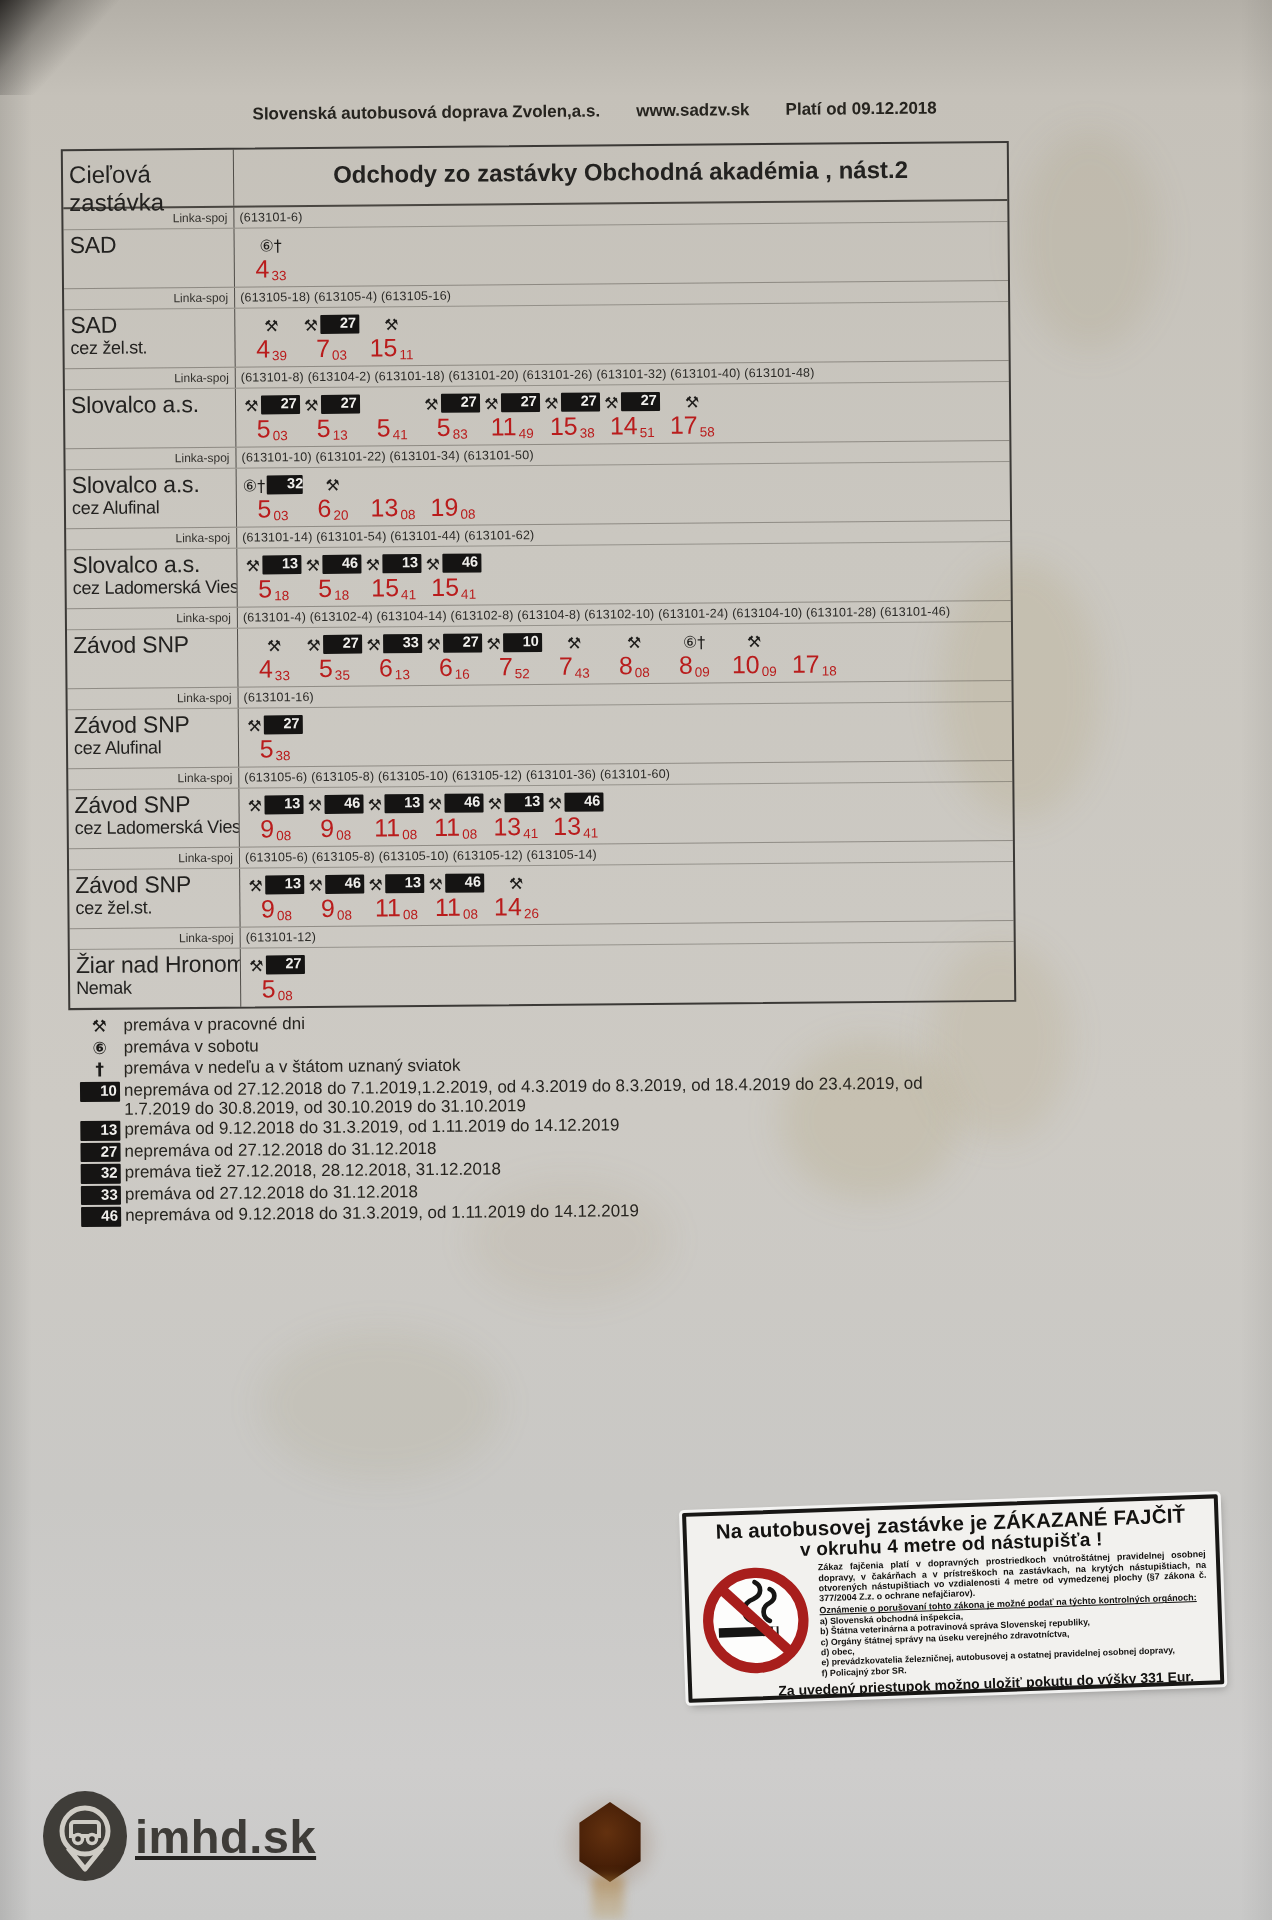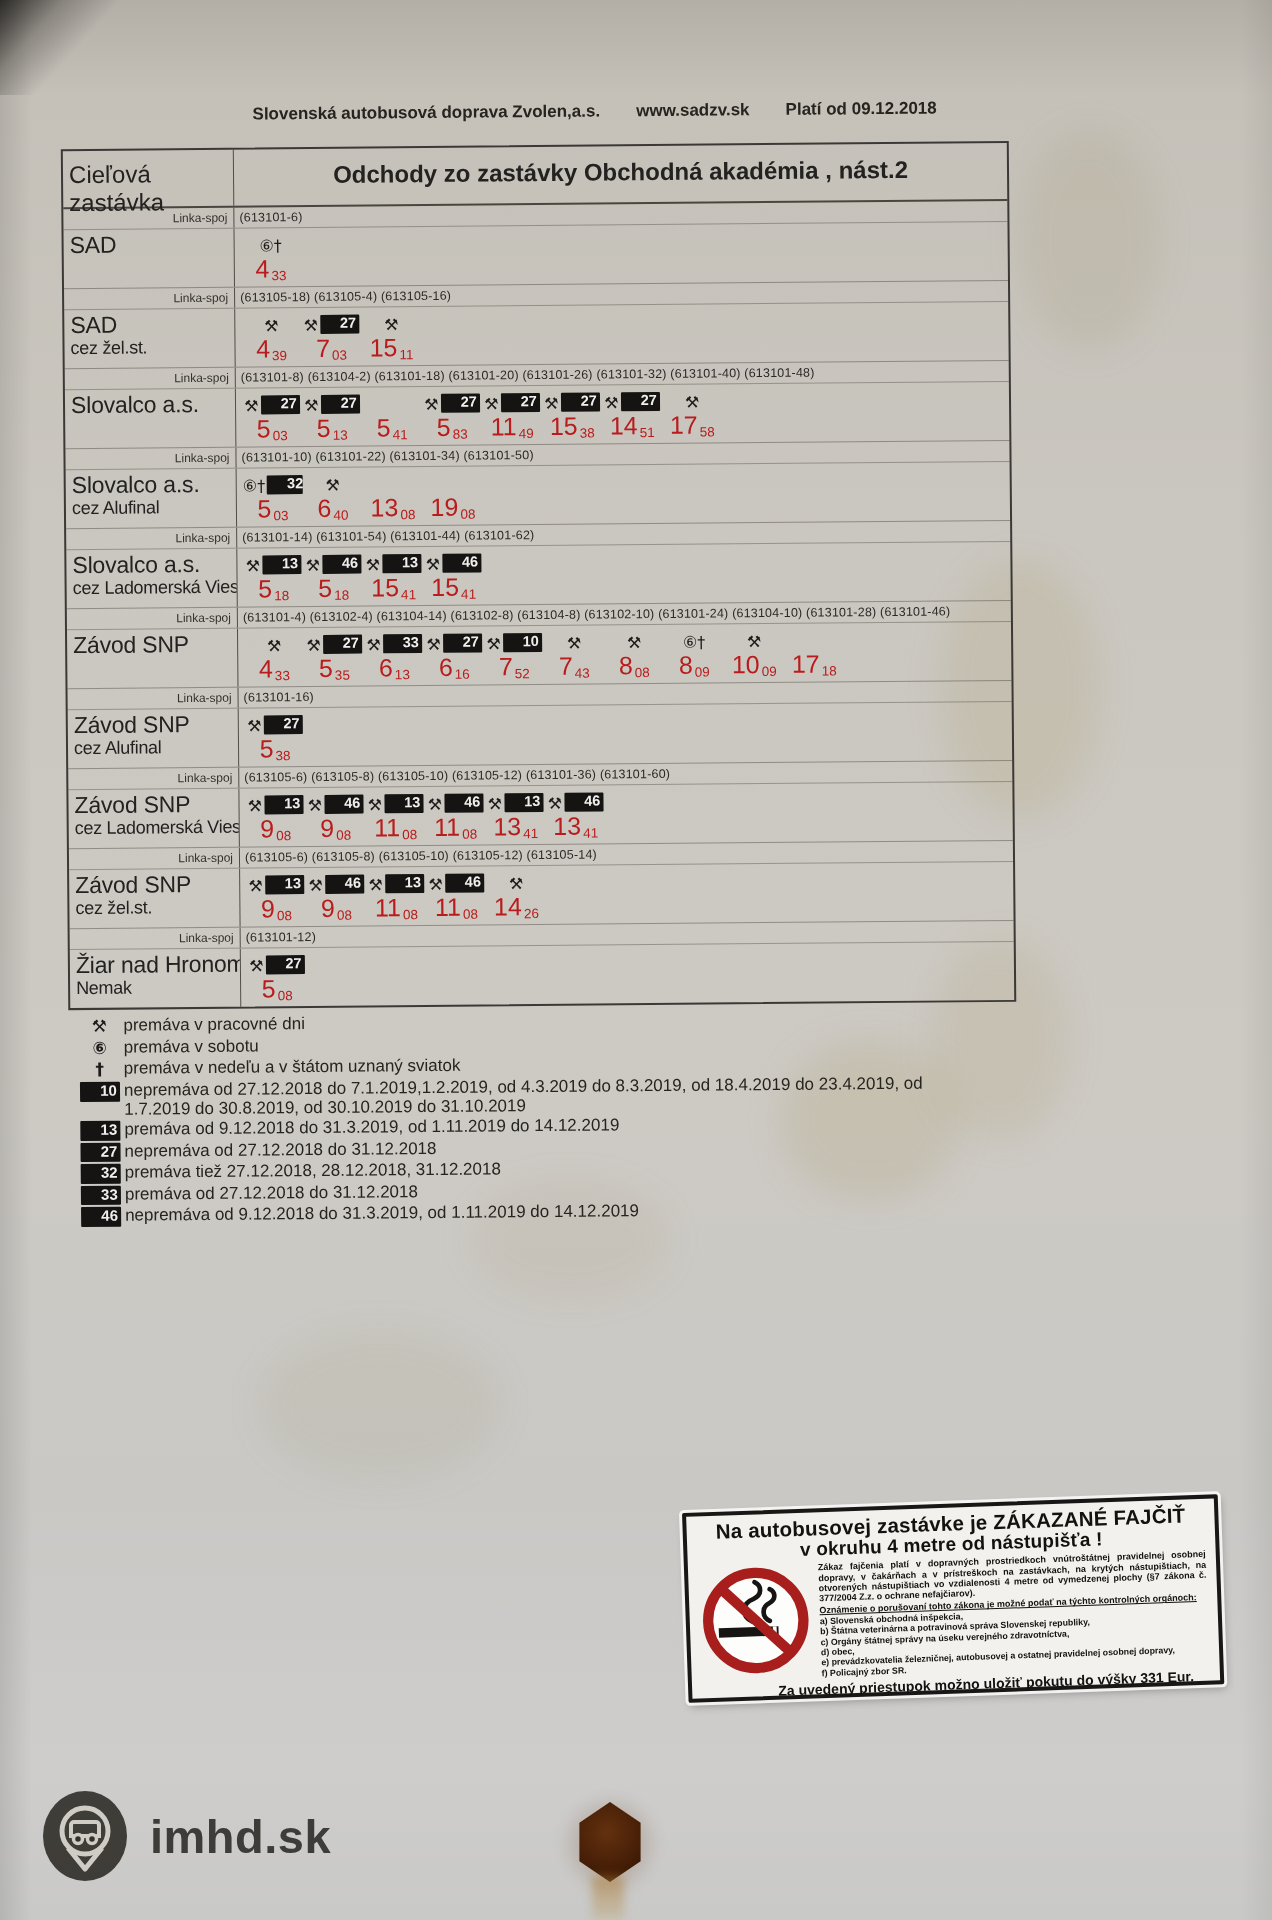--- a/index.html
+++ b/index.html
@@ -74,21 +74,21 @@
   .st-t2{text-align:center;font-size:19px;font-weight:800;letter-spacing:0.2px;line-height:1.1;}
   .st-row{display:flex;gap:8px;margin-top:3px;}
   .st-icon{width:112px;height:112px;flex:none;}
   .st-text{flex:1;}
   .st-para{font-size:9px;font-weight:bold;text-align:justify;line-height:1.14;}
   .st-notice{font-size:9px;font-weight:bold;text-decoration:underline;margin-top:2px;line-height:1.15;}
   .st-li{font-size:8.8px;font-weight:bold;line-height:1.18;}
   .st-footer{font-size:14px;font-weight:800;text-align:center;margin-top:3px;margin-left:-60px;white-space:nowrap;}
 
   
-  .watermark{position:absolute;left:42px;top:1790px;display:flex;align-items:center;gap:22px;}
+  .watermark{position:absolute;left:42px;top:1790px;display:flex;align-items:center;gap:7px;text-decoration:underline;}
   .wm-text{font-size:47px;font-weight:bold;color:#3e3c38;letter-spacing:0.5px;}
 
   
   .bolt-halo{position:absolute;left:558px;top:1788px;width:104px;height:112px;border-radius:50%;
     background:radial-gradient(circle, rgba(105,55,18,0.38), rgba(105,55,18,0.0) 68%);filter:blur(4px);}
   .bolt{position:absolute;left:576px;top:1802px;width:68px;height:80px;
     background:radial-gradient(circle at 45% 38%, #63310f, #471f07 55%, #331503 85%);
     clip-path:polygon(50% 0%, 95% 26%, 95% 74%, 50% 100%, 5% 74%, 5% 26%);
     filter:blur(0.6px);}
   .drip{position:absolute;left:592px;top:1876px;width:32px;height:44px;
@@ -252,21 +252,21 @@
                 <div class="sym">
                   <span class="glyph">⑥†</span>
                   <span class="badge">32</span>
                 </div>
                 <div class="time"><span class="h">5</span><span class="m">03</span></div>
               </div>
               <div class="dep">
                 <div class="sym">
                   <span class="glyph">⚒</span>
                 </div>
-                <div class="time"><span class="h">6</span><span class="m">40</span></div>
+                <div class="time"><span class="h">6</span><span class="m">20</span></div>
               </div>
               <div class="dep">
                 <div class="sym"></div>
                 <div class="time"><span class="h">13</span><span class="m">08</span></div>
               </div>
               <div class="dep">
                 <div class="sym"></div>
                 <div class="time"><span class="h">19</span><span class="m">08</span></div>
               </div>
             </div>

